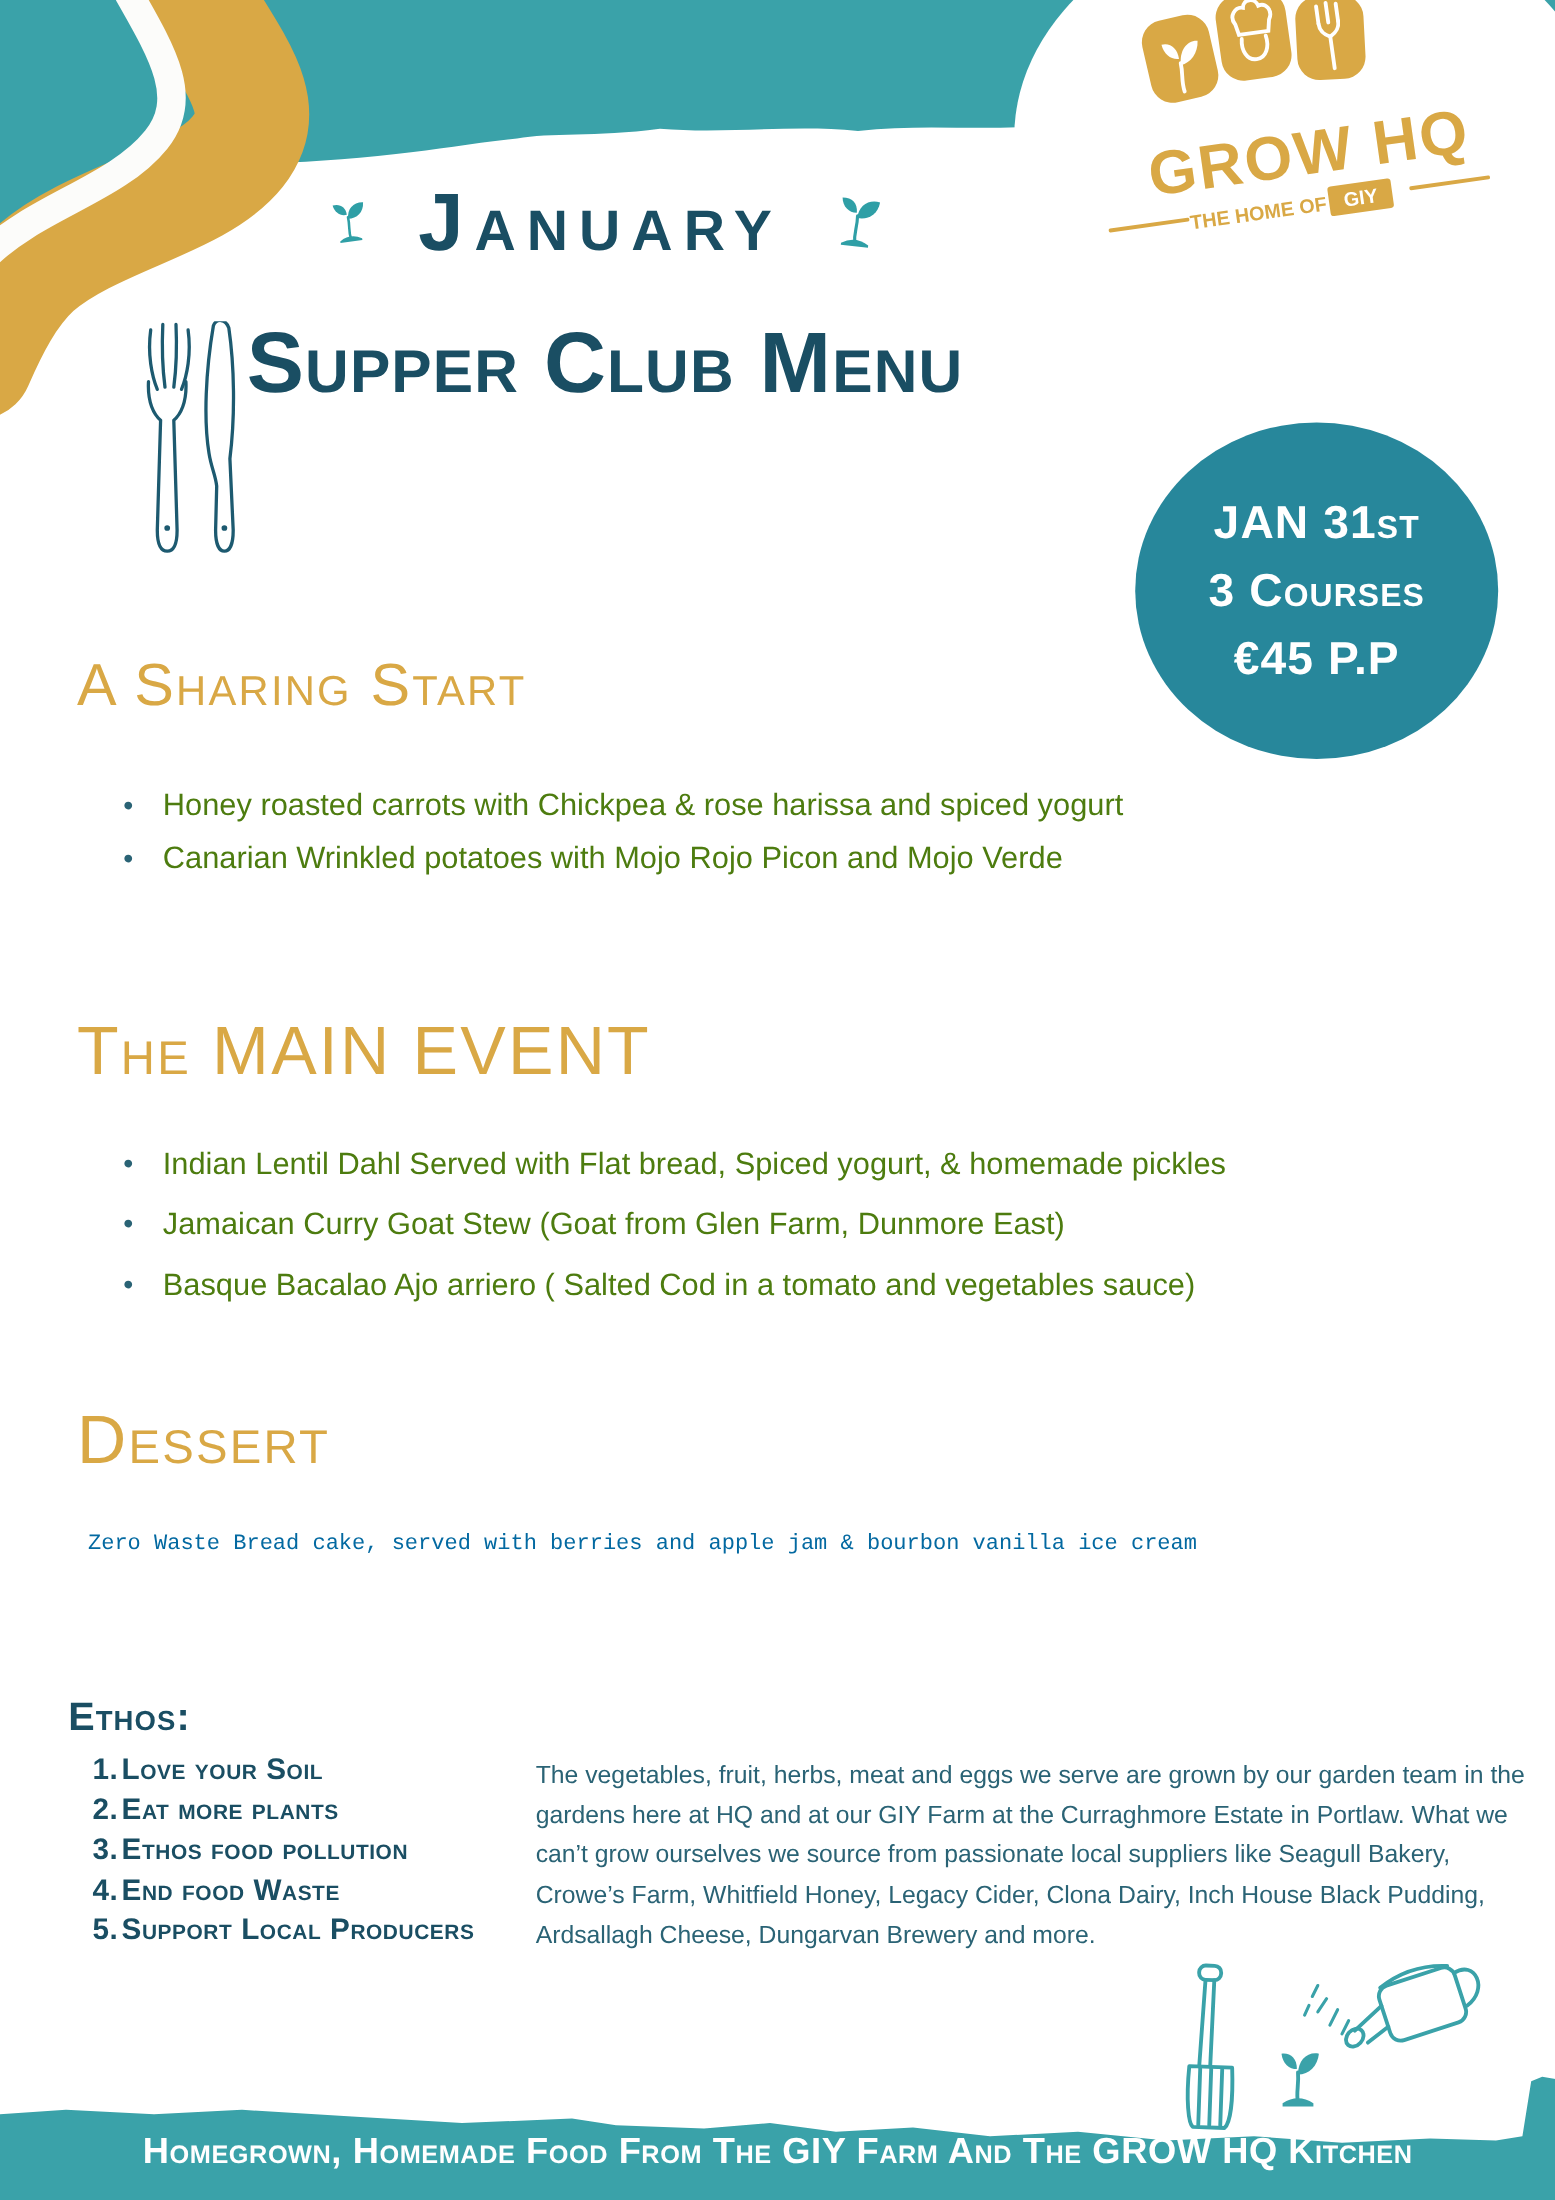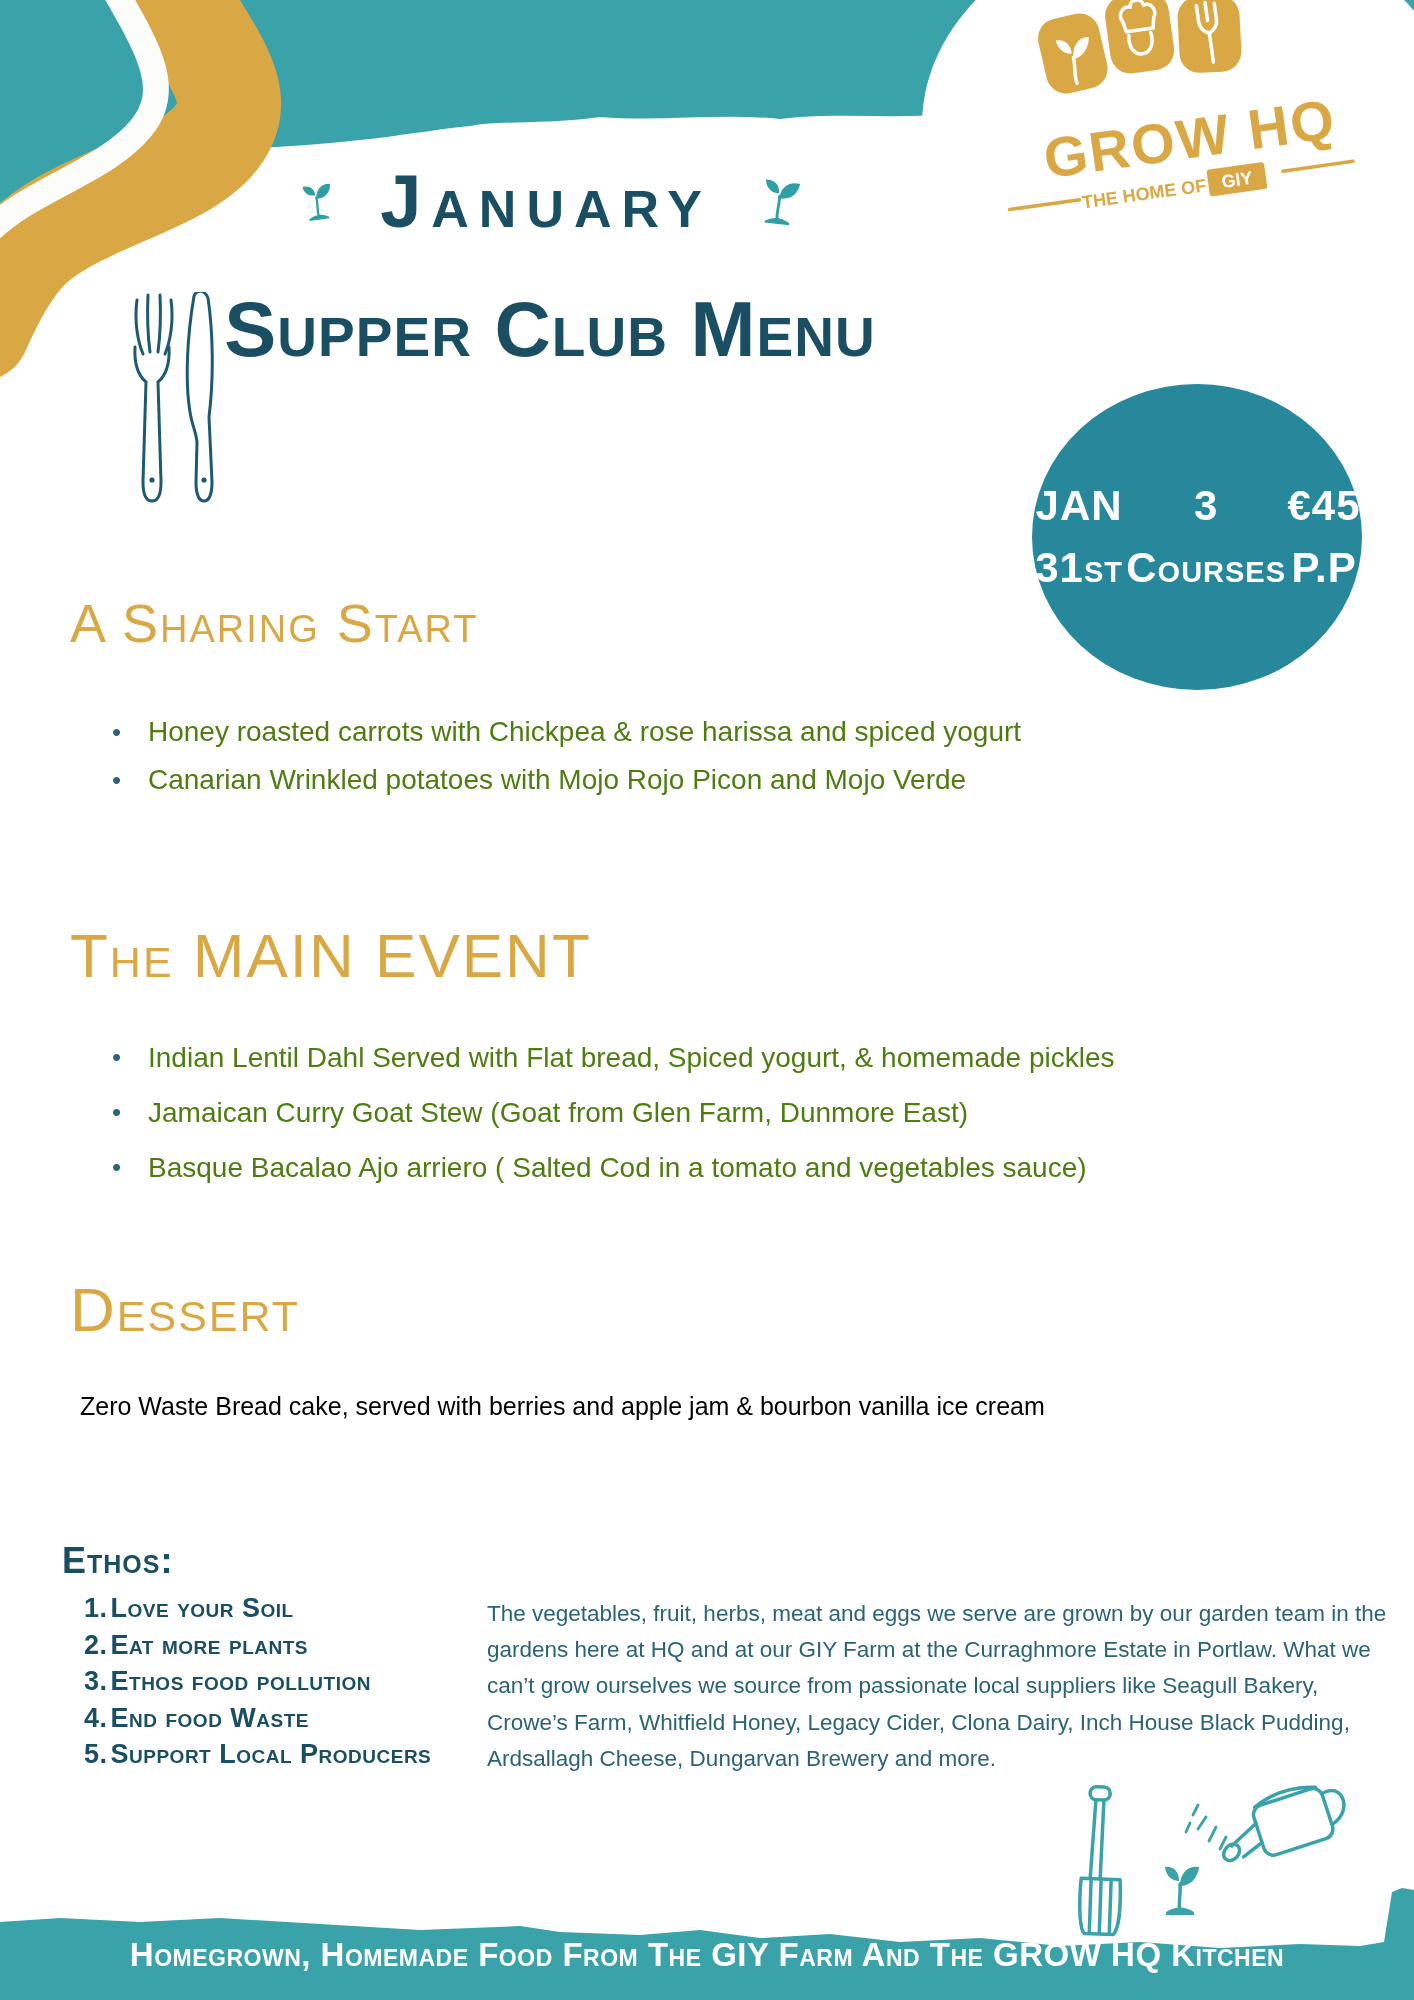--- a/index.html
+++ b/index.html
@@ -17,39 +17,39 @@
 
   
   #title-row1{left:130px;top:162px;width:840px;z-index:4;display:flex;align-items:center;justify-content:center;gap:46px;text-align:center;}
   #title-row1 h1{margin:0;font-size:74px;font-weight:bold;font-variant:small-caps;
                  letter-spacing:10px;color:#1A4E63;line-height:80px;}
   #title-row2{left:60px;top:284px;width:980px;z-index:4;text-align:center;font-size:78px;
               font-weight:bold;font-variant:small-caps;letter-spacing:1px;color:#1A4E63;}
 
   
   #badge{left:1032px;top:384px;width:330px;height:306px;border-radius:50%;background:#27879B;
-         z-index:4;display:flex;flex-direction:row;align-items:center;justify-content:center;}
+         z-index:4;display:flex;flex-direction:column;align-items:center;justify-content:center;}
   #badge div{color:#fff;font-weight:bold;font-variant:small-caps;font-size:42px;
              line-height:62px;letter-spacing:1px;text-align:center;}
 
   
   .gold-h{color:#D9A845;font-weight:normal;font-variant:small-caps;letter-spacing:2px;z-index:4;}
   #h-start{left:70px;top:592px;font-size:54px;}
   #h-main{left:70px;top:920px;font-size:62px;}
   #h-dessert{left:70px;top:1274px;font-size:62px;}
 
   
   .menu-list{left:108px;z-index:4;list-style:none;margin:0;padding:0;color:#4d7c0f;font-size:28px;}
   .menu-list li{position:relative;padding-left:40px;}
   .menu-list li::before{content:"•";position:absolute;left:4px;top:0;font-size:26px;color:#2A6375;}
   #starters{top:708px;}
   #starters li{line-height:48px;}
   #mains{top:1030px;}
   #mains li{line-height:55px;}
-  #dessert-line{left:80px;top:1392px;width:1120px;font-size:25px;color:#000000;z-index:4;}
+  #dessert-line{left:80px;top:1392px;width:1120px;font-size:20px;color:#0369a1;z-index:4;font-family:Liberation Mono, monospace;}
 
   
   #ethos-h{left:62px;top:1540px;font-size:36px;font-weight:bold;font-variant:small-caps;
            color:#1A4E63;letter-spacing:1px;z-index:4;}
   #ethos-list{left:84px;top:1590px;list-style:none;margin:0;padding:0;z-index:4;}
   #ethos-list li{font-size:27px;line-height:36.5px;font-weight:bold;font-variant:small-caps;
                  color:#1A4E63;letter-spacing:0.5px;}
   #ethos-list .num{margin-right:3px;}
   #ethos-par{left:487px;top:1596px;width:900px;font-size:22.5px;line-height:36.2px;
              color:#2A6375;z-index:4;}

